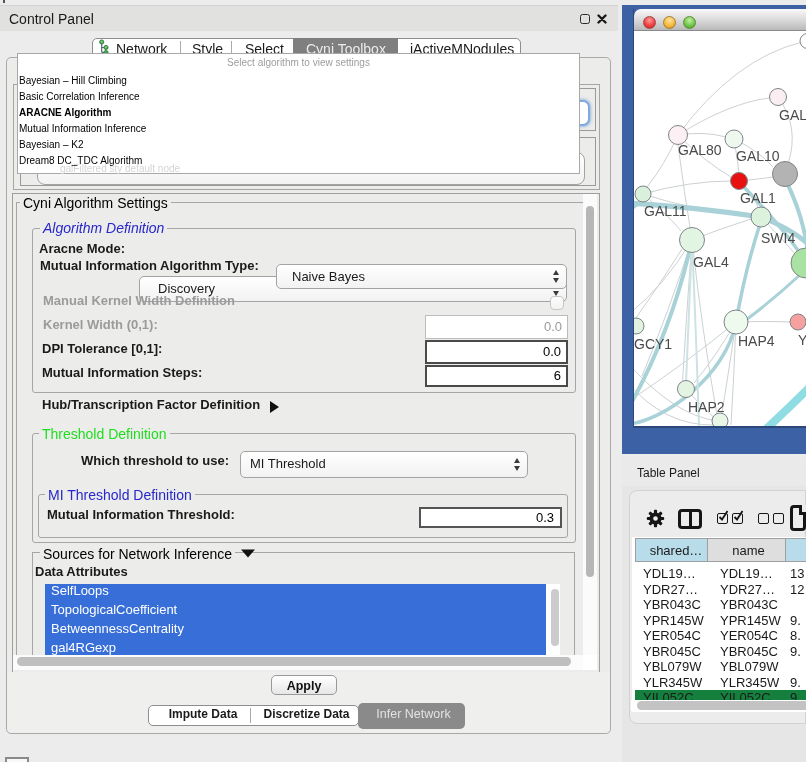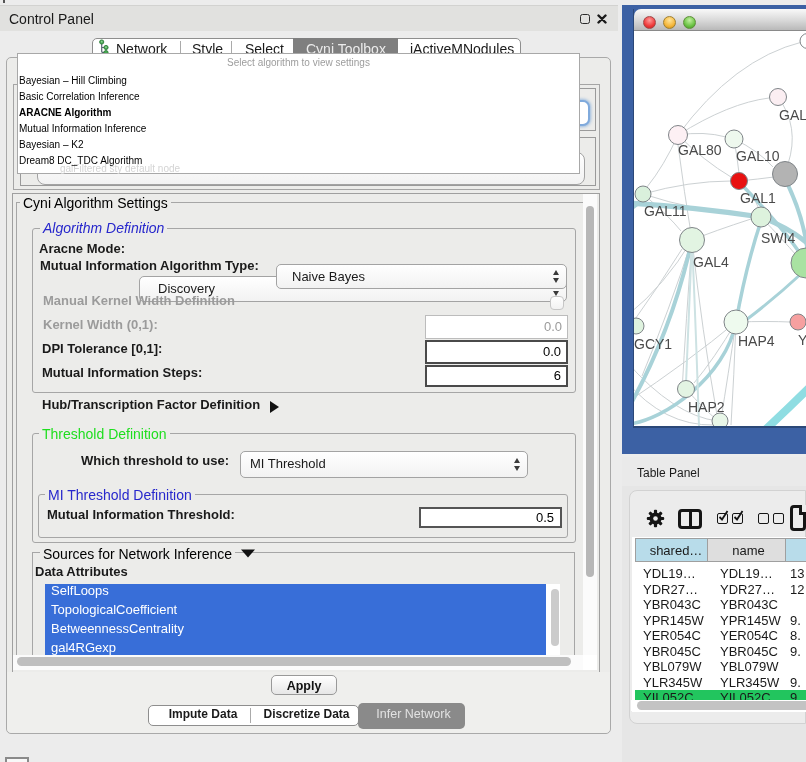--- a/index.html
+++ b/index.html
@@ -104,21 +104,21 @@
 <div class="abs tbt" style="left:39px;top:426px;color:#1ede1e;font-size:14px;">Threshold Definition</div>
 <div class="abs lbl b" style="left:81px;top:453px;">Which threshold to use:</div>
 <div class="abs combo" style="left:240px;top:451px;width:286px;height:25px;">
       <span class="lbl" style="position:absolute;left:9px;top:4px;">MI Threshold</span>
       <span class="carrows"></span>
     </div>
 
 <div class="abs tb" style="left:38px;top:494px;width:528px;height:42px;"></div>
 <div class="abs tbt" style="left:45px;top:487px;color:#2727cc;font-size:14px;">MI Threshold Definition</div>
 <div class="abs lbl b" style="left:47px;top:507px;">Mutual Information Threshold:</div>
-<div class="abs field" style="left:419px;top:507px;width:143px;height:21px;border:2px solid #555;line-height:17px;padding-right:6px;">0.5</div>
+<div class="abs field" style="left:419px;top:507px;width:143px;height:21px;border:2px solid #555;line-height:17px;padding-right:6px;">0.3</div>
 
 <div class="abs tb" style="left:32px;top:552px;width:541px;height:116px;border-radius:0;"></div>
 <div class="abs tbt" style="left:40px;top:546px;font-size:14px;">Sources for Network Inference</div>
 <svg class="abs" style="left:240px;top:549px;" width="16" height="9" viewBox="0 0 16 9">
       <path d="M1 0.5 L15 0.5 L8 8.5 Z" fill="#111"></path>
     </svg>
 <div class="abs lbl b" style="left:35px;top:564px;">Data Attributes</div>
 <div class="abs" style="left:45px;top:584px;width:515px;height:74px;background:#fff;"></div>
 <div class="abs" style="left:45px;top:584px;width:501px;height:74px;background:#386ed8;"></div>
 <div class="abs lbl" style="left:51px;top:583px;color:#fff;">SelfLoops</div>
@@ -293,21 +293,21 @@
     <div class="abs lbl" style="left:720px;top:628px;">YER054C</div>
     <div class="abs lbl" style="left:790px;top:628px;">8.</div>
 <div class="abs lbl" style="left:643px;top:644px;">YBR045C</div>
     <div class="abs lbl" style="left:720px;top:644px;">YBR045C</div>
     <div class="abs lbl" style="left:790px;top:644px;">9.</div>
 <div class="abs lbl" style="left:643px;top:659px;">YBL079W</div>
     <div class="abs lbl" style="left:720px;top:659px;">YBL079W</div>
 <div class="abs lbl" style="left:643px;top:675px;">YLR345W</div>
     <div class="abs lbl" style="left:720px;top:675px;">YLR345W</div>
     <div class="abs lbl" style="left:790px;top:675px;">9.</div>
-<div class="abs" style="left:635px;top:690px;width:171px;height:10px;background:#22c55e;overflow:hidden;">
+<div class="abs" style="left:635px;top:690px;width:171px;height:10px;background:#15803d;overflow:hidden;">
       <span class="lbl" style="position:absolute;left:8px;top:0;">YIL052C</span>
       <span class="lbl" style="position:absolute;left:85px;top:0;">YIL052C</span>
       <span class="lbl" style="position:absolute;left:155px;top:0;">9</span>
     </div>
 
 <div class="abs" style="left:631px;top:700px;width:175px;height:11px;background:#fff;"></div>
 <div class="abs" style="left:637px;top:701px;width:169px;height:9px;background:#c3c3c3;border-radius:4.5px 0 0 4.5px;"></div>
 
 </div>
 

